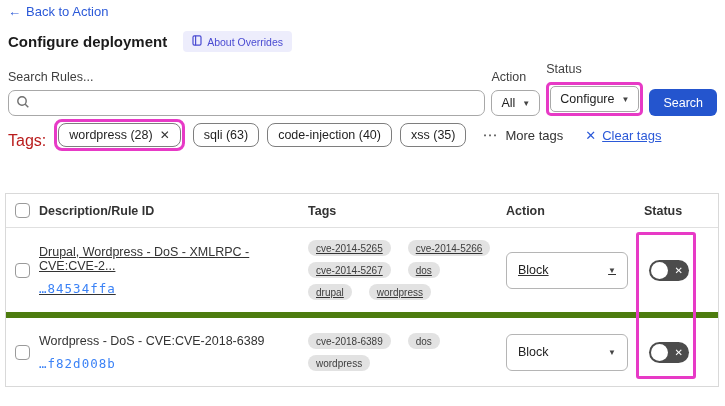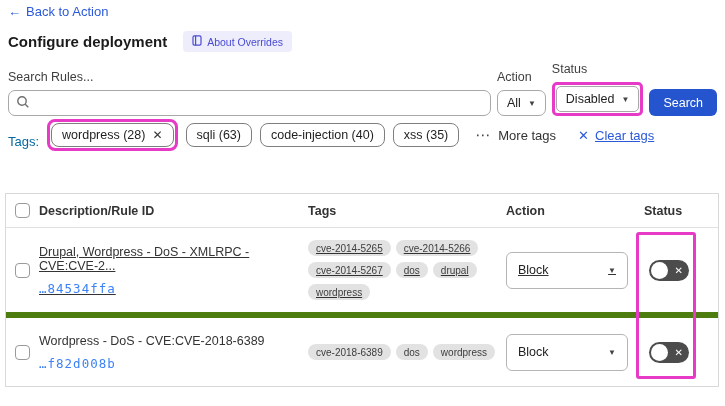--- a/index.html
+++ b/index.html
@@ -32,21 +32,21 @@
     display:flex; align-items:center; gap:7px; padding:0 9px; font-size:12.5px; color:#222;
     cursor:pointer; white-space:nowrap; }
   .caret { font-size:8px; color:#444; }
   .pink-wrap { border:3px solid #E73AC6; border-radius:5px; padding:1px; }
   .search-btn { height:27px; padding:0 14px; background:#2455CE; color:#fff; border:none;
     border-radius:6px; font-size:12.5px; cursor:pointer; font-family:"Liberation Sans", sans-serif; }
 
   
   .tags-row { position:absolute; left:8px; top:119px; width:709px; display:flex;
     align-items:center; gap:8px; }
-  .tags-label { font-size:13px; color:#0369a1;margin-top:12px; }
+  .tags-label { font-size:16px; color:#b91c1c;margin-top:12px; }
   .chip { background:#fff; border:1.4px solid #7e7e7e; border-radius:8px; padding:4px 10px;
     font-size:12.5px; color:#1f1f1f; display:flex; align-items:center; gap:7px;
     cursor:pointer; white-space:nowrap; }
   .chip-x { font-size:12px; color:#333; cursor:pointer; }
   .pink-wrap-chip { border:3px solid #E73AC6; border-radius:8px; padding:1px; }
   .more-tags { display:flex; align-items:center; gap:7px; font-size:13px; color:#333;
     margin-left:8px; cursor:pointer; }
   .more-dots { font-size:15px; color:#444; letter-spacing:1px; }
   .clear-tags { display:flex; align-items:center; gap:6px; font-size:13px; color:#2b59d8;
     margin-left:14px; cursor:pointer; }
@@ -59,21 +59,21 @@
   .t-head { height:34px; border-bottom:1px solid #e0e0e0; }
   .t-head .th { font-size:12.5px; font-weight:bold; color:#333; }
   .t-body-row1 { height:90px; border-bottom:6px solid #4d7c0f;text-decoration:underline; }
   .t-body-row2 { height:68px; }
   .cb-cell { display:flex; justify-content:flex-start; padding-left:9px; }
   .checkbox { width:15px; height:15px; border:1.5px solid #9a9a9a; border-radius:4px;
     background:#fff; cursor:pointer; }
   .desc-cell { padding-right:12px; display:flex; flex-direction:column; gap:8px; }
   .desc-text { font-size:12.5px; color:#333; }
   .rule-id { font-size:12.5px; color:#3b82f6; font-family:"DejaVu Sans Mono", monospace; letter-spacing:1px; }
-  .tagpills { display:flex; flex-wrap:wrap; gap:6px 5px; padding-right:10px; align-content:center; }
+  .tagpills { display:flex; flex-wrap:wrap; gap:6px 17px; padding-right:10px; align-content:center; }
   .pill { background:#E2E2E2; color:#3d3d3d; border-radius:9px; padding:2.5px 8px; font-size:10px;
     white-space:nowrap; }
   .action-cell { }
   .action-select { width:122px; height:37px; border:1px solid #b5b5b5; border-radius:6px;
     background:#fff; display:flex; align-items:center; justify-content:space-between;
     padding:0 11px; font-size:12.5px; color:#222; cursor:pointer; }
   .status-cell { padding-left:5px; }
   .toggle { position:relative; width:40px; height:21px; background:#4C4C4C; border-radius:11px;
     cursor:pointer; }
   .toggle .knob { position:absolute; left:2px; top:2px; width:17px; height:17px; background:#fff;
@@ -126,21 +126,21 @@
       <div class="dropdown">
         <span>All</span>
         <span class="caret">▼</span>
       </div>
     </div>
 
     <div class="dd-group">
       <div class="field-label">Status</div>
       <div class="pink-wrap">
         <div class="dropdown" style="border-radius:5px;">
-          <span>Disabled</span>
+          <span>Configure</span>
           <span class="caret">▼</span>
         </div>
       </div>
     </div>
 
     <button class="search-btn">Search</button>
   </div>
 
   <div class="tags-row">
     <span class="tags-label">Tags:</span>

